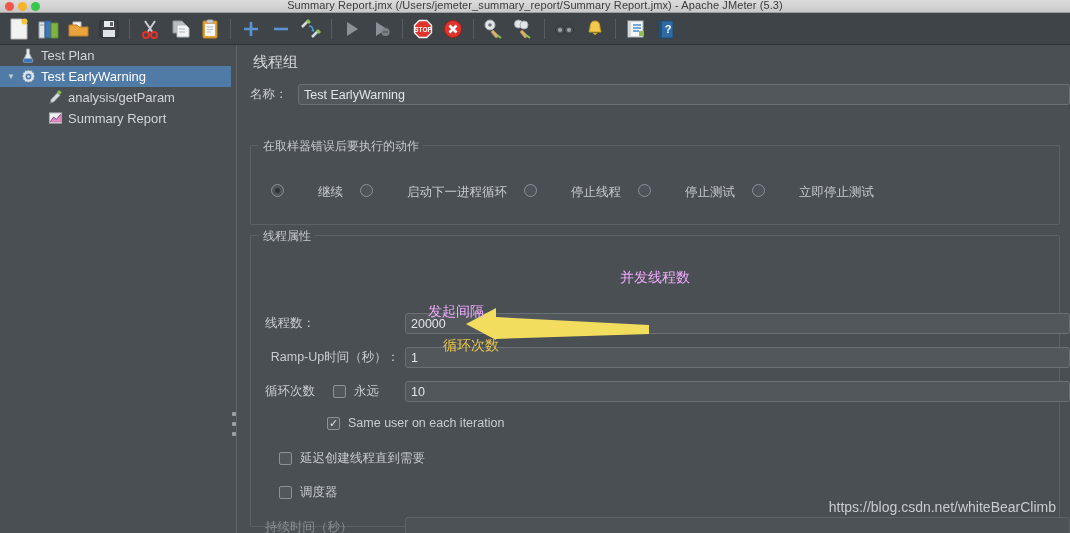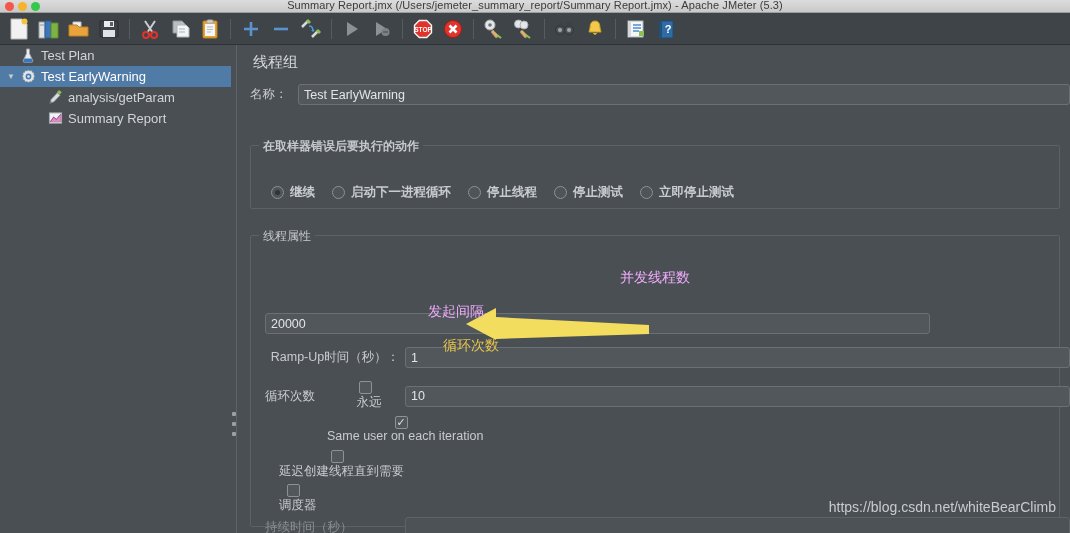--- a/index.html
+++ b/index.html
@@ -107,31 +107,31 @@
   
   .groupbox {
     position: absolute; border: 1px solid #5c6166; border-radius: 2px;
   }
   .groupbox .gb-title {
     position: absolute; top: -8px; left: 8px; padding: 0 4px;
     background: #4a4f54; font-size: 12px; color: #c6c9cc; white-space: nowrap;
   }
 
   
-  .radio-item { display: flex; align-items: center; margin-right: 17px; }
+  .radio-item { display: flex; align-items: flex-start; margin-right: 17px; gap: 28px; }
   .radio {
     width: 13px; height: 13px; border-radius: 50%;
     border: 1px solid #8d9296; background: #4f545a;
     display:flex; align-items:center; justify-content:center;
     margin-right: 6px; flex: none;
   }
   .radio .dot { width: 5px; height: 5px; border-radius: 50%; background: #2f3337; }
 
   
-  .cb-item { display: flex; align-items: center; flex-direction: column; }
+  .cb-item { display: flex; align-items: center; }
   .checkbox {
     width: 13px; height: 13px; border-radius: 2px;
     border: 1px solid #8d9296; background: #52575c;
     display:flex; align-items:center; justify-content:center;
     margin-right: 8px; flex: none;
     font-size: 10px; color: #d8dbdd; line-height: 1;
   }
   .checkbox.on::after { content: "\2713"; font-size: 11px; color: #dfe2e4; }
 
   
@@ -391,21 +391,21 @@
   <div class="content-pane">
 
     <div class="panel-title">线程组</div>
 
     <div class="row" style="left:11px; top:39px;">
       <span class="lbl" style="width:48px;">名称：</span>
       <span class="field" style="width:772px;">Test EarlyWarning</span>
     </div>
 
 
-    <div class="groupbox" style="left:11px; top:100px; width:810px; height:64px;font-weight:bold;">
+    <div class="groupbox" style="left:11px; top:100px; width:810px; height:80px;">
       <span class="gb-title">在取样器错误后要执行的动作</span>
       <div style="position:absolute; left:20px; top:38px; display:flex; align-items:center;">
 
         <label class="radio-item">
           <span class="radio">
               <span class="dot"></span>
             </span>
           <span class="lbl">继续</span>
         </label>
 
@@ -429,20 +429,21 @@
           <span class="lbl">立即停止测试</span>
         </label>
       </div>
     </div>
 
     <div class="groupbox" style="left:11px; top:190px; width:810px; height:292px;">
       <span class="gb-title">线程属性</span>
     </div>
 
     <div class="row" style="left:26px; top:268px;">
+      <span class="lbl" style="width:140px;">线程数：</span>
       <span class="field" style="width:665px;">20000</span>
     </div>
 
     <div class="row" style="left:26px; top:302px;">
       <span class="lbl" style="width:140px;text-align:center;">Ramp-Up时间（秒）：</span>
       <span class="field" style="width:665px;">1</span>
     </div>
 
     <div class="row" style="left:26px; top:336px;">
       <span class="lbl" style="width:68px;">循环次数</span>

